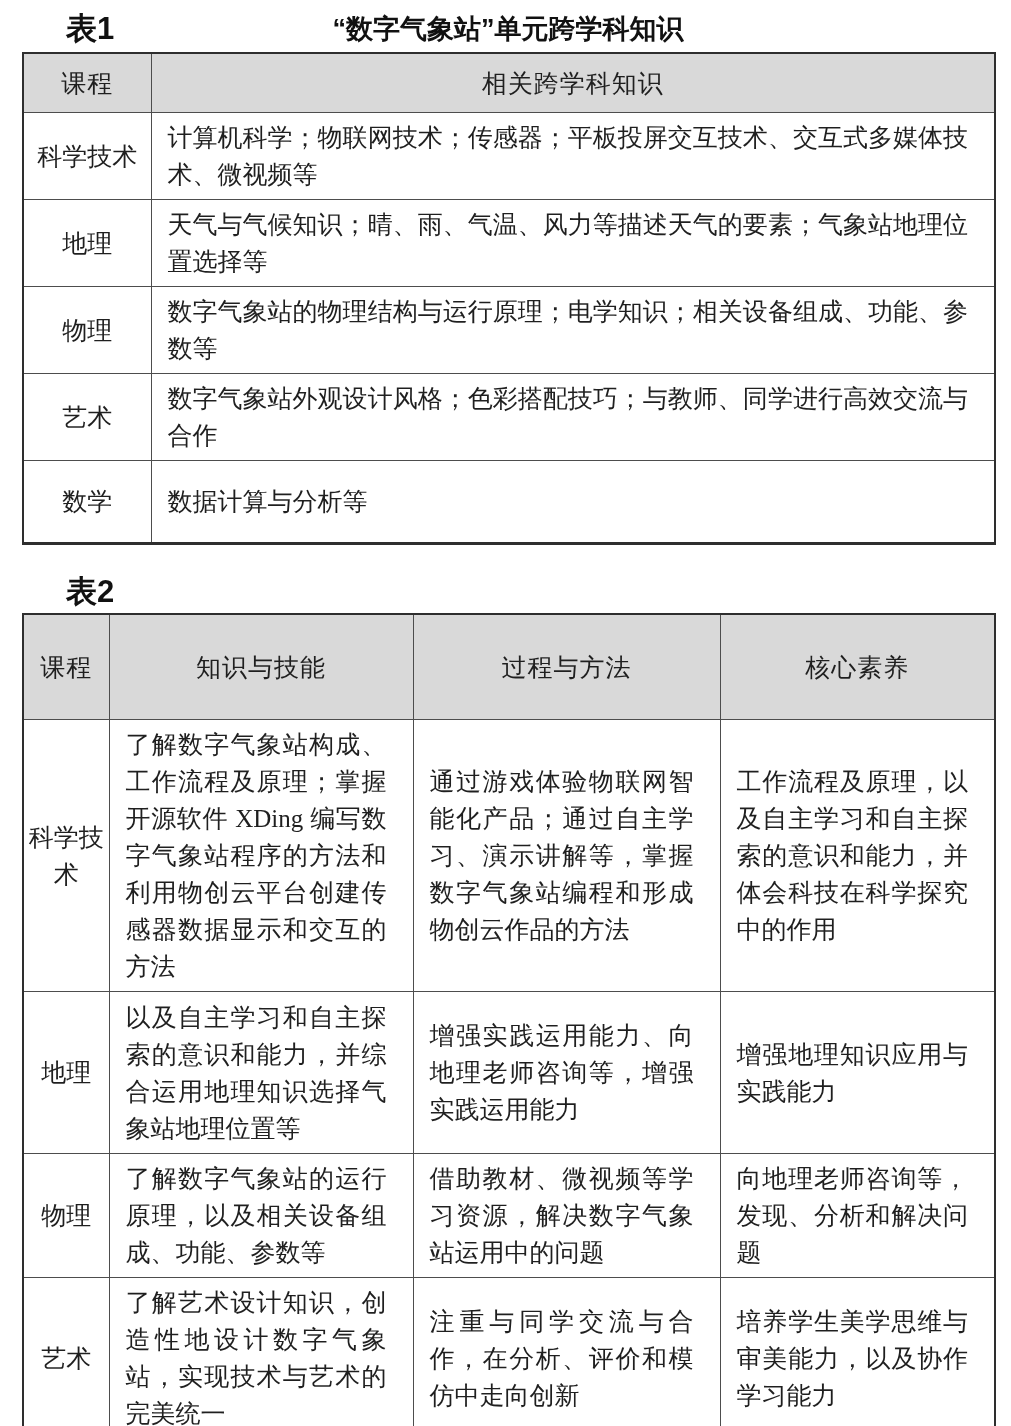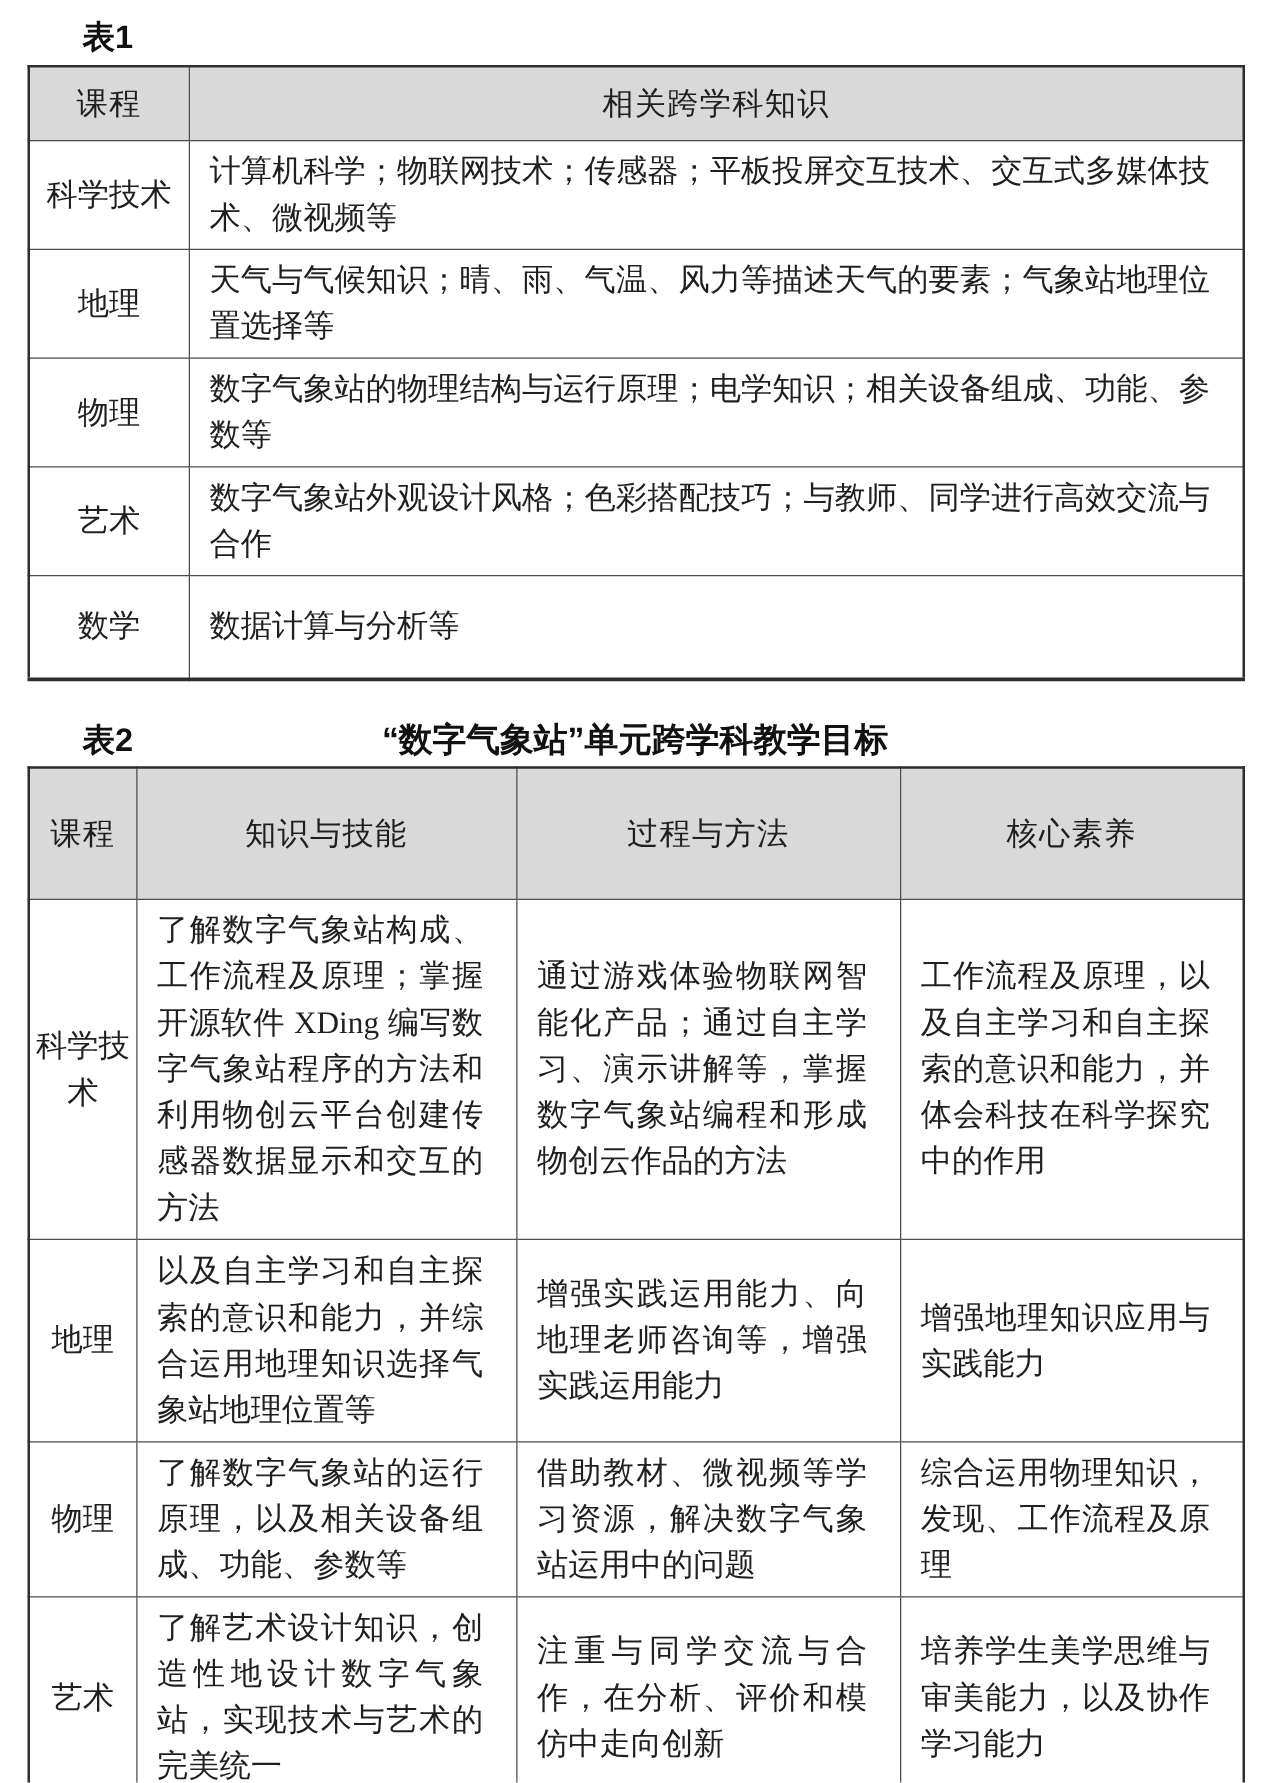--- a/index.html
+++ b/index.html
@@ -8,21 +8,21 @@
     font-family:"Liberation Serif","DejaVu Serif",serif;
     -webkit-font-smoothing:antialiased;
   }
   .page{padding:8px 17px 0 22px;width:972px;}
 
   .tbl-caption{
     position:relative;height:42px;display:flex;align-items:center;justify-content:center;
     font-family:"Liberation Sans","DejaVu Sans",sans-serif;
     font-weight:bold;font-size:27px;color:#111;
   }
-  .tbl-caption .cap-label{position:absolute;left:44px;font-size:26px;}
+  .tbl-caption .cap-label{position:absolute;left:44px;font-size:31px;}
 
   table{
     border-collapse:collapse;table-layout:fixed;width:972px;
     border:2px solid #2e2e2e;
   }
   #table1{margin-top:2px;}
   #table2{margin-top:0;}
   .caption-2{margin-top:26px;}
   td,th{
     border:1px solid #4d4d4d;
@@ -45,20 +45,21 @@
   #t2-r0{height:240px;} #t2-r1{height:162px;} #t2-r2{height:117px;}
   #t2-r3{height:109px;} #t2-r4{height:113px;}
 </style>
 </head>
 <body>
 
 <div class="page">
 
   <div class="tbl-caption">
     <span class="cap-label">表1</span>
+    <span>“数字气象站”单元跨学科知识</span>
   </div>
 
   <table id="table1">
     <colgroup>
         <col style="width:128px">
         <col style="width:844px">
       </colgroup>
     <tbody>
         <tr>
       <th>课程</th>
@@ -82,21 +83,20 @@
     </tr>
     <tr id="t1-r4">
       <td class="course">数学</td>
       <td class="content">数据计算与分析等</td>
     </tr>
   </tbody>
     </table>
 
   <div class="tbl-caption caption-2">
     <span class="cap-label">表2</span>
-    <span>“数字气象站”单元跨学科教学目标</span>
   </div>
 
   <table id="table2">
     <colgroup>
       <col style="width:86px">
         <col style="width:304px">
         <col style="width:307px">
         <col style="width:275px">
     </colgroup>
     <tbody>
@@ -115,21 +115,21 @@
     <tr id="t2-r1">
       <td class="course">地理</td>
       <td class="content">以及自主学习和自主探索的意识和能力，并综合运用地理知识选择气象站地理位置等</td>
       <td class="content">增强实践运用能力、向地理老师咨询等，增强实践运用能力</td>
       <td class="content">增强地理知识应用与实践能力</td>
     </tr>
     <tr id="t2-r2">
       <td class="course">物理</td>
       <td class="content">了解数字气象站的运行原理，以及相关设备组成、功能、参数等</td>
       <td class="content">借助教材、微视频等学习资源，解决数字气象站运用中的问题</td>
-      <td class="content">综合运用物理知识，发现、工作流程及原理</td>
+      <td class="content">向地理老师咨询等，发现、分析和解决问题</td>
     </tr>
     <tr id="t2-r3">
       <td class="course">艺术</td>
       <td class="content">了解艺术设计知识，创造性地设计数字气象站，实现技术与艺术的完美统一</td>
       <td class="content">注重与同学交流与合作，在分析、评价和模仿中走向创新</td>
       <td class="content">培养学生美学思维与审美能力，以及协作学习能力</td>
     </tr>
     <tr id="t2-r4">
       <td class="course">数学</td>
       <td class="content">数据计算与分析</td>

